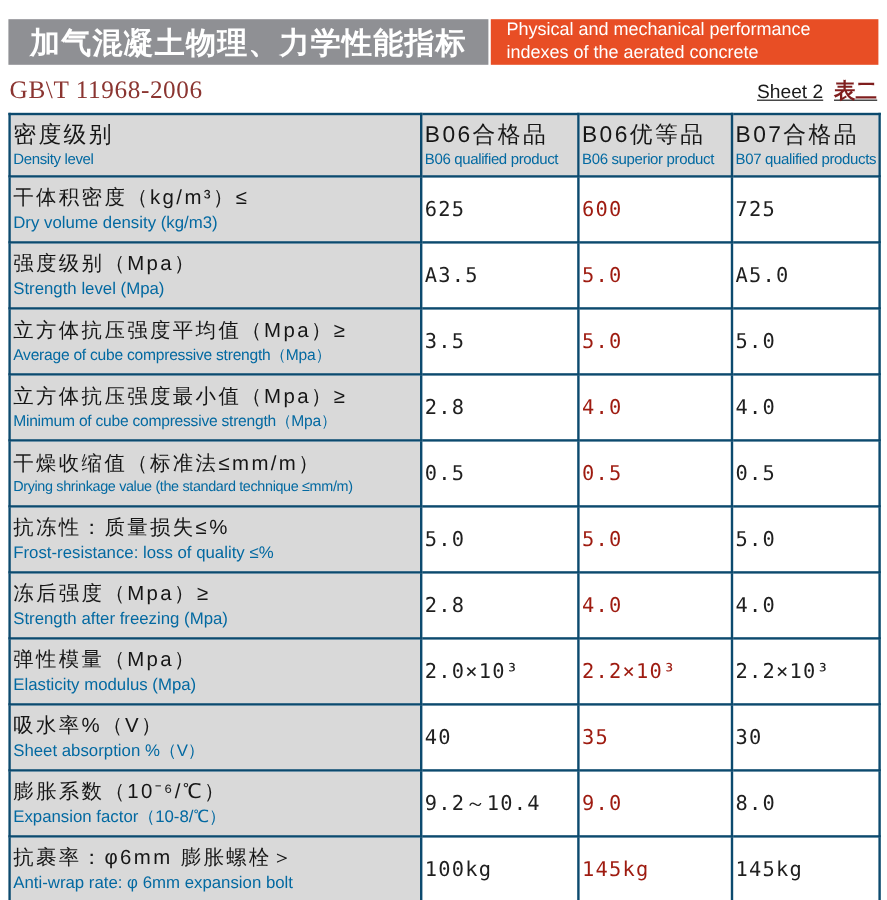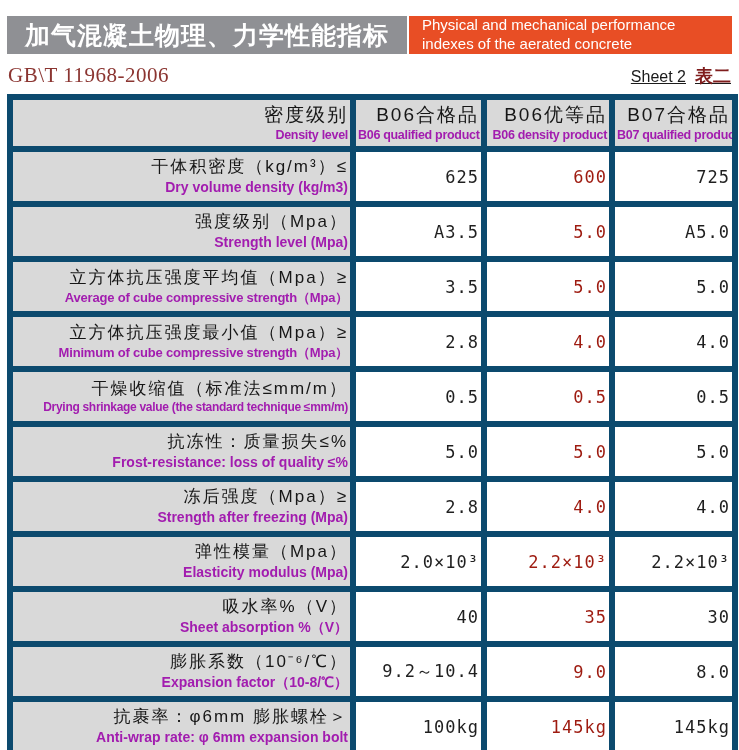--- a/index.html
+++ b/index.html
@@ -21,26 +21,26 @@
 
   
   .subheader { display:flex; justify-content:space-between; align-items:flex-end; padding:9px 1px 6px 1px; }
   .std { font-family:"Liberation Serif", serif; font-size:21px; color:#8b3531; letter-spacing:0.5px; }
   .sheet-wrap { display:flex; align-items:baseline;text-decoration:underline; }
   .sheet-en { font-size:16px; color:#1a1a1a; }
   .sheet-zh { font-size:18px; font-weight:bold; color:#7f1d1d; margin-left:9px; }
 
   
   table { border-collapse:collapse; table-layout:fixed; width:725px; }
-  td, th { border:6px solid #0c4a6e; text-align:right; vertical-align:middle; padding:1px 2px; overflow:hidden; }
+  td, th { border:2px solid #0c4a6e; text-align:left; vertical-align:middle; padding:1px 2px; overflow:hidden; }
   tr.hdr { height:52px; }
   tr.row { height:55px; }
   .label { background:#d9d9d9; }
   .zh { font-size:17px; color:#161616; letter-spacing:2px; line-height:1.35; }
-  .en { font-size:14px; color:#a21caf; letter-spacing:0; line-height:1.25; white-space:nowrap;font-weight:bold; }
+  .en { font-size:14px; color:#0369a1; letter-spacing:0; line-height:1.25; white-space:nowrap; }
   .en.long  { font-size:13px; letter-spacing:-0.2px; }
   .en.xlong { font-size:12px; letter-spacing:-0.3px; }
   .hdr .zh { font-size:19px; }
   .hdr .en { font-size:12.5px; letter-spacing:-0.3px; }
   .val { background:#ffffff; font-family:"DejaVu Sans Mono", monospace; font-size:17px; color:#1f1f1f; letter-spacing:1px; }
   .val.hl { color:#9e1b10; }
 </style>
 </head>
 <body>
 
@@ -72,21 +72,21 @@
       <td class="label">
         <div class="zh">密度级别</div>
         <div class="en">Density level</div>
       </td>
       <td class="label">
         <div class="zh">B06合格品</div>
         <div class="en">B06 qualified product</div>
       </td>
       <td class="label">
         <div class="zh">B06优等品</div>
-        <div class="en">B06 density product</div>
+        <div class="en">B06 superior product</div>
       </td>
       <td class="label">
         <div class="zh">B07合格品</div>
         <div class="en">B07 qualified products</div>
       </td>
     </tr>
 
     <tr class="row">
       <td class="label">
         <div class="zh">干体积密度（kg/m³）≤</div>

